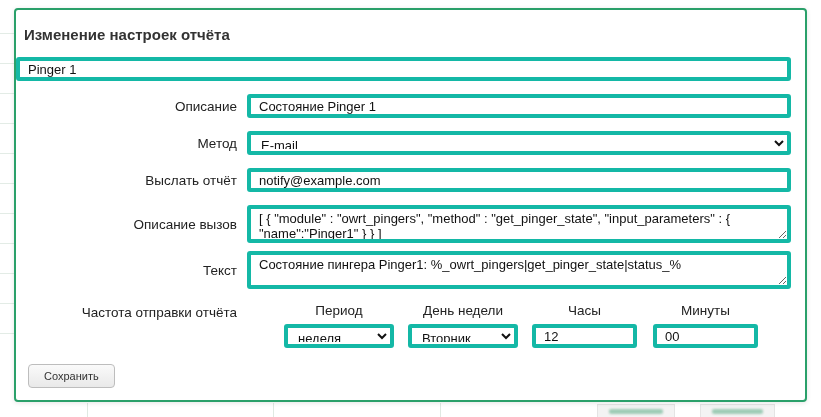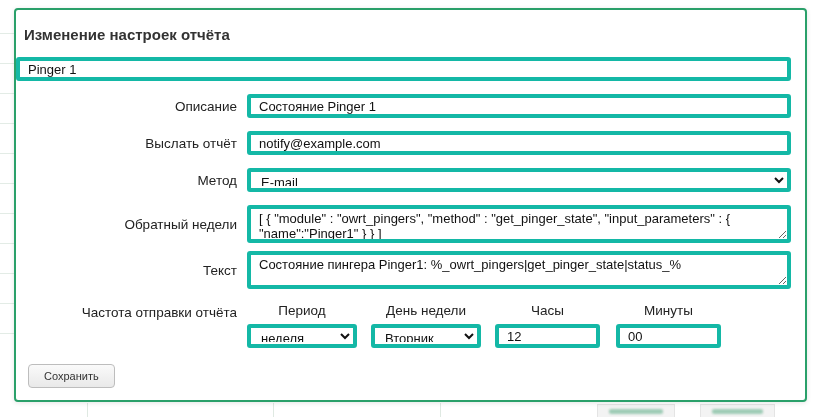--- a/index.html
+++ b/index.html
@@ -54,21 +54,21 @@
   input[type=text] { height:24px; width:100%; }
   select { height:24px; width:100%; padding:2px 6px; }
   textarea {
     width:100%; height:38px; resize:vertical;
     line-height:15px; padding:2px 8px;
     overflow:hidden;
   }
   .row.ta { align-items:center; margin-bottom:8px; }
 
   
-  .freq-row { display:flex; align-items:flex-end; margin:14px 0 0 0; }
+  .freq-row { display:flex; align-items:flex-end; margin:14px 0 0 0;gap:37px; }
   .freq-row .lbl { padding-bottom:28px; }
   .freq-grid { display:flex; align-items:flex-end; }
   .freq-col { display:flex; flex-direction:column; }
   .freq-col .col-lbl {
     text-align:center; font-size:13.5px; color:#222; margin-bottom:6px;
   }
   .freq-col select, .freq-col input[type=text] { width:100%; }
   .fc1 { width:110px; margin-right:14px; }
   .fc2 { width:110px; margin-right:14px; }
   .fc3 { width:105px; margin-right:16px; }
@@ -117,33 +117,33 @@
   <div class="row">
     <input class="ctl" type="text" value="Pinger 1" style="">
   </div>
 
   <div class="row">
     <div class="lbl">Описание</div>
     <input class="ctl" type="text" value="Состояние Pinger 1" style="">
   </div>
 
   <div class="row">
-    <div class="lbl">Выслать отчёт</div>
-    <input class="ctl" type="text" value="notify@example.com" style="">
-  </div>
-
-  <div class="row">
     <div class="lbl">Метод</div>
     <select class="ctl">
       <option>E-mail</option>
     </select>
   </div>
 
+  <div class="row">
+    <div class="lbl">Выслать отчёт</div>
+    <input class="ctl" type="text" value="notify@example.com" style="">
+  </div>
+
   <div class="row ta">
-    <div class="lbl">Обратный недели</div>
+    <div class="lbl">Описание вызов</div>
     <textarea class="ctl" style="">[ { "module" : "owrt_pingers", "method" : "get_pinger_state", "input_parameters" : { "name":"Pinger1" } } ]</textarea>
   </div>
 
   <div class="row ta">
     <div class="lbl">Текст</div>
     <textarea class="ctl" style="">Состояние пингера Pinger1: %_owrt_pingers|get_pinger_state|status_%</textarea>
   </div>
 
   <div class="freq-row">
     <div class="lbl">Частота отправки отчёта</div>

